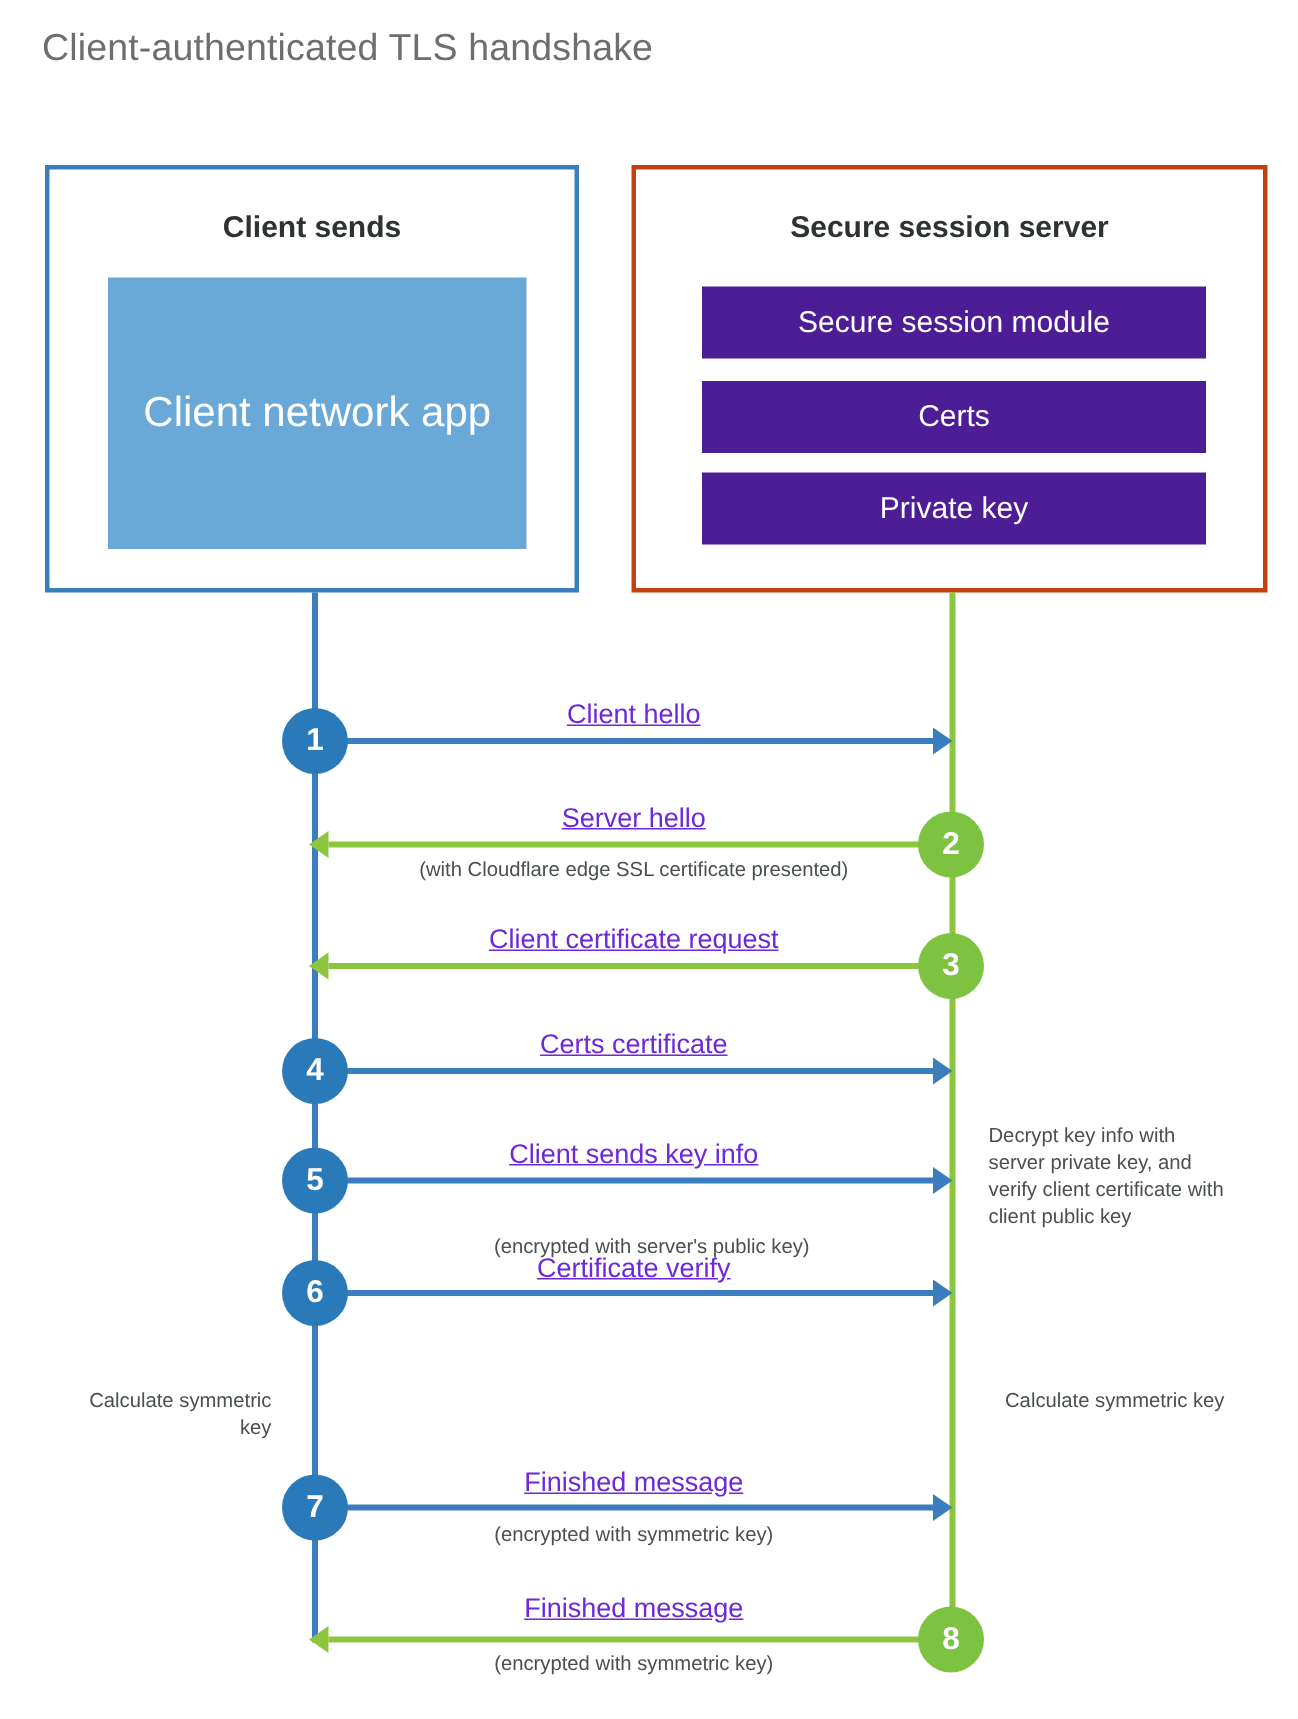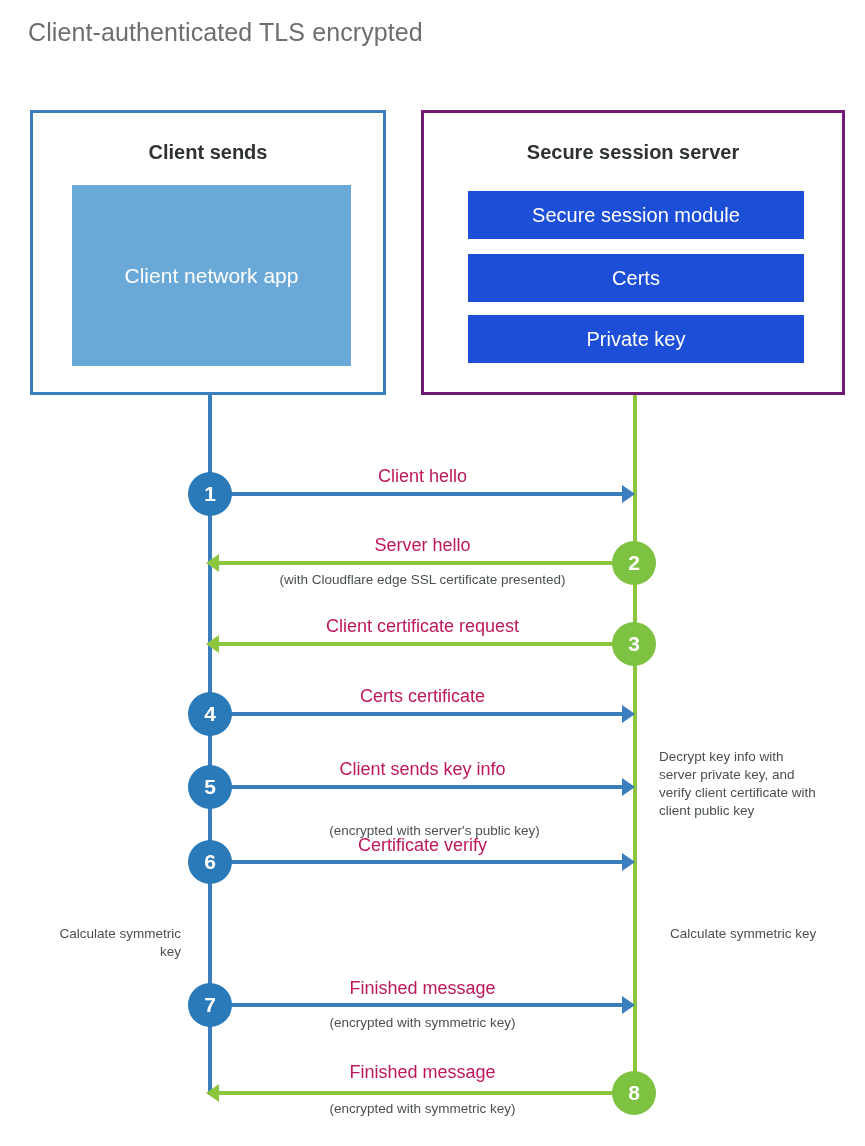--- a/index.html
+++ b/index.html
@@ -42,21 +42,21 @@
     top: 110px;
     width: 356px;
     height: 285px;
     border: 3px solid #3a7ebd;
   }
   .entity-box.server {
     left: 421px;
     top: 110px;
     width: 424px;
     height: 285px;
-    border: 3px solid #701a75;
+    border: 3px solid #c2410c;
   }
   .entity-title {
     position: absolute;
     left: 0;
     right: 0;
     top: 28px;
     text-align: center;
     font-size: 20px;
     font-weight: bold;
     color: #2e3233;
@@ -71,24 +71,24 @@
     justify-content: center;
     text-align: center;
     line-height: 1.22;
   }
   .inner-block.blue {
     background: #6aa8d8;
     left: 39px;
     top: 72px;
     width: 279px;
     height: 181px;
-    font-size: 21px;
+    font-size: 28px;
   }
   .inner-block.green {
-    background: #1d4ed8;
+    background: #4c1d95;
     left: 44px;
     width: 336px;
     height: 48px;
     font-size: 20px;
   }
   .inner-block.green.g0 { top: 78px; }
   .inner-block.green.g1 { top: 141px; }
   .inner-block.green.g2 { top: 202px; }
 
   
@@ -124,22 +124,23 @@
     border-top: 9px solid transparent;
     border-bottom: 9px solid transparent;
   }
   .arrow-head.right.blue { border-left: 13px solid #3a7ebd; }
   .arrow-head.left.green { border-right: 13px solid #8cc63e; }
 
   .msg-label {
     position: absolute;
     text-align: center;
     font-size: 18px;
-    color: #be185d;
+    color: #6d28d9;
     white-space: nowrap;
+    text-decoration: underline;
   }
   .msg-sub {
     position: absolute;
     text-align: center;
     font-size: 13.5px;
     color: #4a4f51;
     white-space: nowrap;
   }
 
   
@@ -166,21 +167,21 @@
     line-height: 1.34;
   }
   .note.right-align { text-align: right; }
   .note.left-align { text-align: left; }
 </style>
 </head>
 <body>
 
 <div id="canvas">
 
-  <div class="title">Client-authenticated TLS encrypted</div>
+  <div class="title">Client-authenticated TLS handshake</div>
 
   <div class="entity-box client">
     <div class="entity-title">Client sends</div>
     <div class="inner-block blue">Client network app</div>
   </div>
 
   <div class="entity-box server">
     <div class="entity-title">Secure session server</div>
     <div class="inner-block green g0">Secure session module</div>
     <div class="inner-block green g1">Certs</div>

